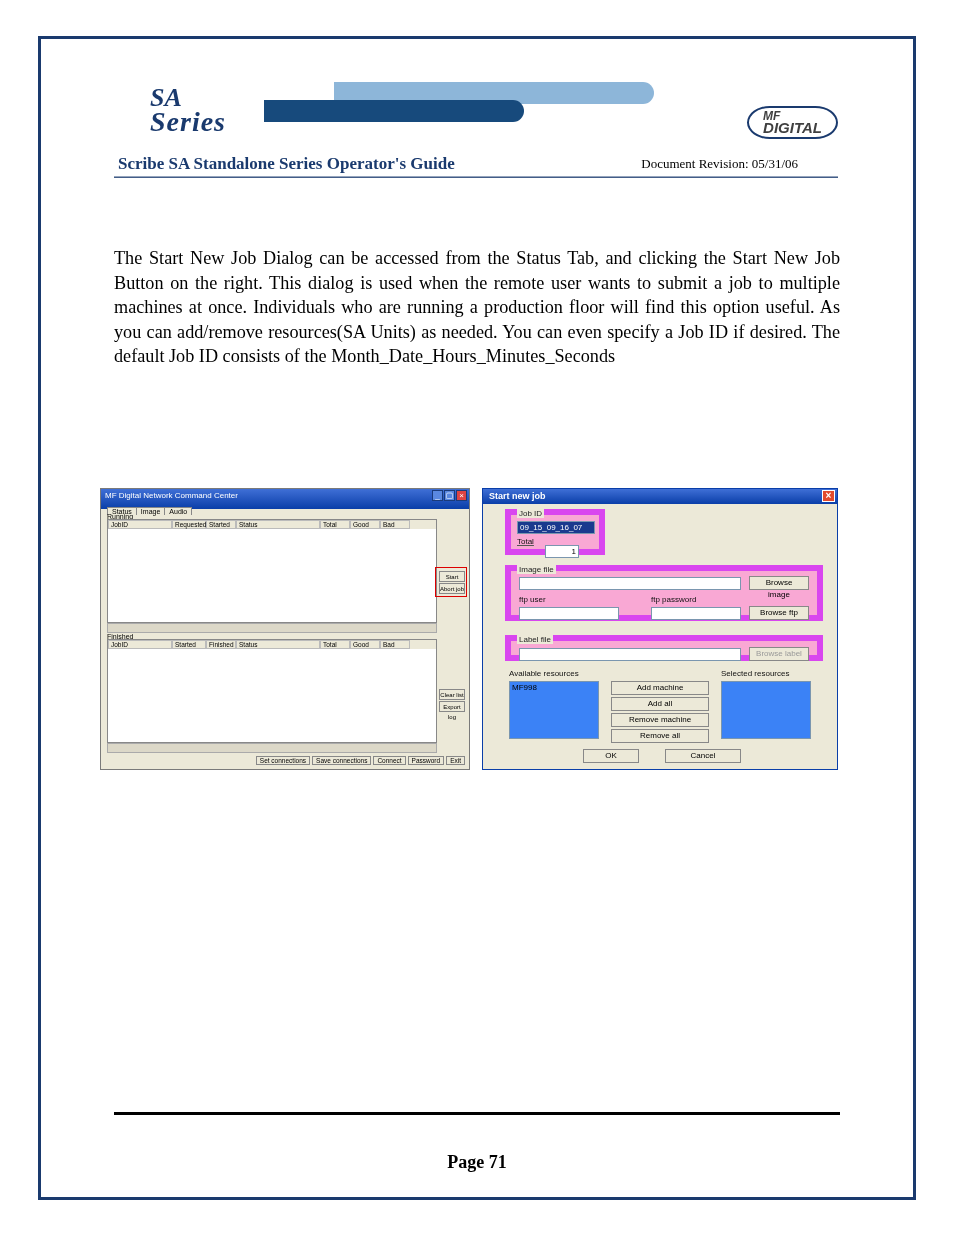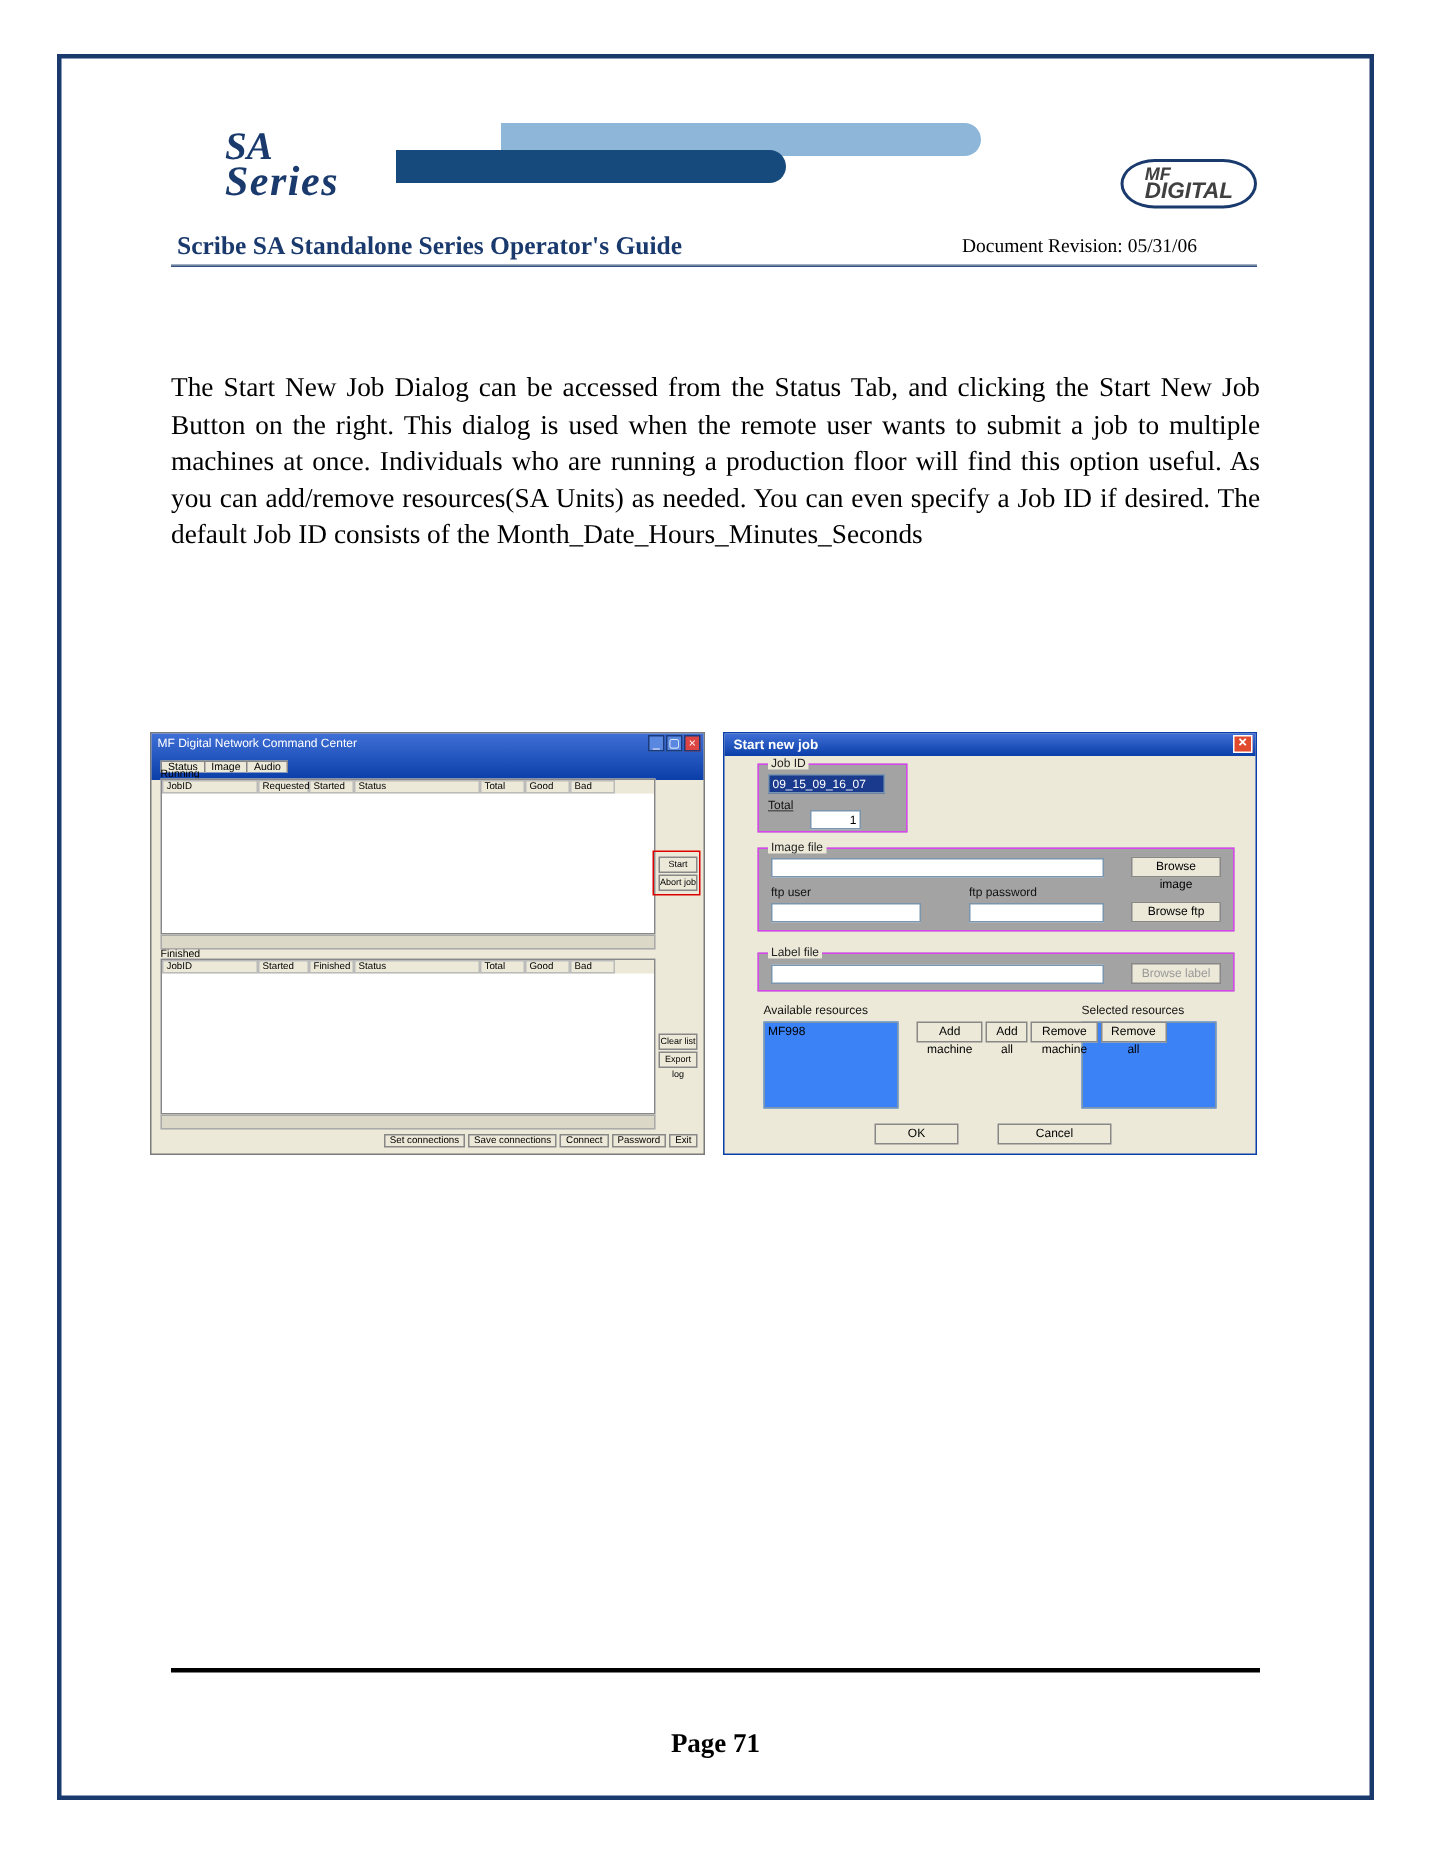--- a/index.html
+++ b/index.html
@@ -20,21 +20,21 @@
   .doc-rev { position:absolute; right:40px; top:74px; color:#000; font-size:13px; }
   .banner-rule { position:absolute; left:0; top:94px; width:724px; height:2px; background: linear-gradient(#bfc8d6,#1a3a6e); }
 
   
   .body-text { position:absolute; left:114px; top:246px; width:726px; font-size:18.2px; line-height:1.35; color:#000; text-align:justify; }
 
   
   .shots { position:absolute; left:100px; top:488px; width:740px; height:290px; font-family: Tahoma, Arial, sans-serif; font-size:8px; color:#000; }
   
   .ncc { position:absolute; left:0; top:0; width:370px; height:282px; background:#ece9d8; border:1px solid #7a7a7a; }
-  .ncc .titlebar { height:31px; background: linear-gradient(#3f6fd6,#0a3ea8); color:#fff; font-size:8px; padding-left:4px; line-height:14px; position:relative; }
+  .ncc .titlebar { height:20px; background: linear-gradient(#3f6fd6,#0a3ea8); color:#fff; font-size:8px; padding-left:4px; line-height:14px; position:relative; }
   .ncc .titlebar .wbtns { position:absolute; right:2px; top:1px; display:flex; gap:1px; }
   .ncc .titlebar .wbtns span { width:11px; height:11px; background:#5a88e0; border:1px solid #1a3a7a; font-size:8px; line-height:9px; text-align:center; color:#fff; }
   .ncc .titlebar .wbtns .cx { background:#d44; }
   .ncc .tabs { position:absolute; left:6px; top:18px; display:flex; font-size:7px; }
   .ncc .tabs div { border:1px solid #888; border-bottom:none; background:#ece9d8; padding:0 4px; margin-right:-1px; }
   .grid { position:absolute; background:#fff; border:1px solid #888; }
   .grid .hdr { display:flex; background:#ece9d8; font-size:6.5px; }
   .grid .hdr span { border:1px solid #bbb; padding:0 2px; }
   .ncc .grid1 { left:6px; top:30px; width:330px; height:104px; }
   .ncc .grid2 { left:6px; top:150px; width:330px; height:104px; }
@@ -42,21 +42,21 @@
   .ncc .side-btn { position:absolute; right:4px; width:26px; height:11px; font-size:6px; background:#ece9d8; border:1px solid #888; text-align:center; line-height:10px; }
   .ncc .highlight { position:absolute; border:1.5px solid #d00; }
   .ncc .bottom-btns { position:absolute; bottom:4px; right:4px; display:flex; gap:2px; font-size:6.5px; }
   .ncc .bottom-btns span { border:1px solid #888; background:#ece9d8; padding:0 3px; }
   .ncc .scroll { position:absolute; left:6px; height:10px; background:#dcd8c8; border:1px solid #aaa; width:330px; }
 
   
   .snj { position:absolute; left:382px; top:0; width:356px; height:282px; background:#ece9d8; border:1px solid #0a3ea8; }
   .snj .titlebar { height:15px; background: linear-gradient(#3f6fd6,#0a3ea8); color:#fff; font-weight:bold; font-size:9px; padding-left:6px; line-height:15px; position:relative; }
   .snj .titlebar .cx { position:absolute; right:2px; top:1px; width:13px; height:12px; background:#e24a2e; border:1px solid #fff; color:#fff; text-align:center; line-height:10px; font-size:10px; }
-  .snj .group { position:absolute; border:1px solid #d946ef; background:#a3a3a3;padding-left:36px; }
+  .snj .group { position:absolute; border:6px solid #d946ef; background:#f9a8d4;padding-left:36px; }
   .snj .group > .legend { position:absolute; top:-6px; left:6px; background:#ece9d8; padding:0 2px; font-size:8px; color:#222; }
   .snj label { font-size:8px; color:#111; }
   .snj .field { background:#fff; border:1px solid #7a96af; height:13px; font-size:8px; padding:0 2px; line-height:12px; color:#000; }
   .snj .btn { background:#ece9d8; border:1px solid #888; font-size:8px; height:14px; line-height:12px; text-align:center; padding:0 6px; display:inline-block; }
   .snj .btn.disabled { color:#999; }
   .snj .chk { width:10px; height:10px; border:1px solid #555; background:#fff; display:inline-block; text-align:center; font-size:8px; line-height:8px; color:#2a6; }
   .snj .listbox { background:#3b82f6; border:1px solid #7a96af; font-size:8px; padding:1px 2px; }
   .underline-label { text-decoration: underline; text-decoration-color:#555; }
 
   
@@ -178,21 +178,21 @@
       <div class="field" style="position:absolute; left:140px; top:36px; width:90px;"></div>
       <span class="btn" style="position:absolute; right:8px; top:35px; width:60px;">Browse ftp</span>
     </div>
 
     <label style="position:absolute; left:26px; top:180px;">Available resources</label>
     <label style="position:absolute; left:238px; top:180px;">Selected resources</label>
     <div class="listbox" style="position:absolute; left:26px; top:192px; width:90px; height:58px;">
       <div>MF998</div>
     </div>
     <div class="listbox" style="position:absolute; left:238px; top:192px; width:90px; height:58px;"></div>
-    <div style="position:absolute; left:128px; top:192px; width:98px; display:flex; flex-direction:row; gap:2px;">
+    <div style="position:absolute; left:128px; top:192px; width:98px; display:flex; flex-direction:column; gap:2px;">
       <span class="btn">Add machine</span>
       <span class="btn">Add all</span>
       <span class="btn">Remove machine</span>
       <span class="btn">Remove all</span>
     </div>
 
     <span class="btn" style="position:absolute; left:100px; top:260px; width:56px;">OK</span>
     <span class="btn" style="position:absolute; left:182px; top:260px; width:76px;">Cancel</span>
   </div>
 </div>

